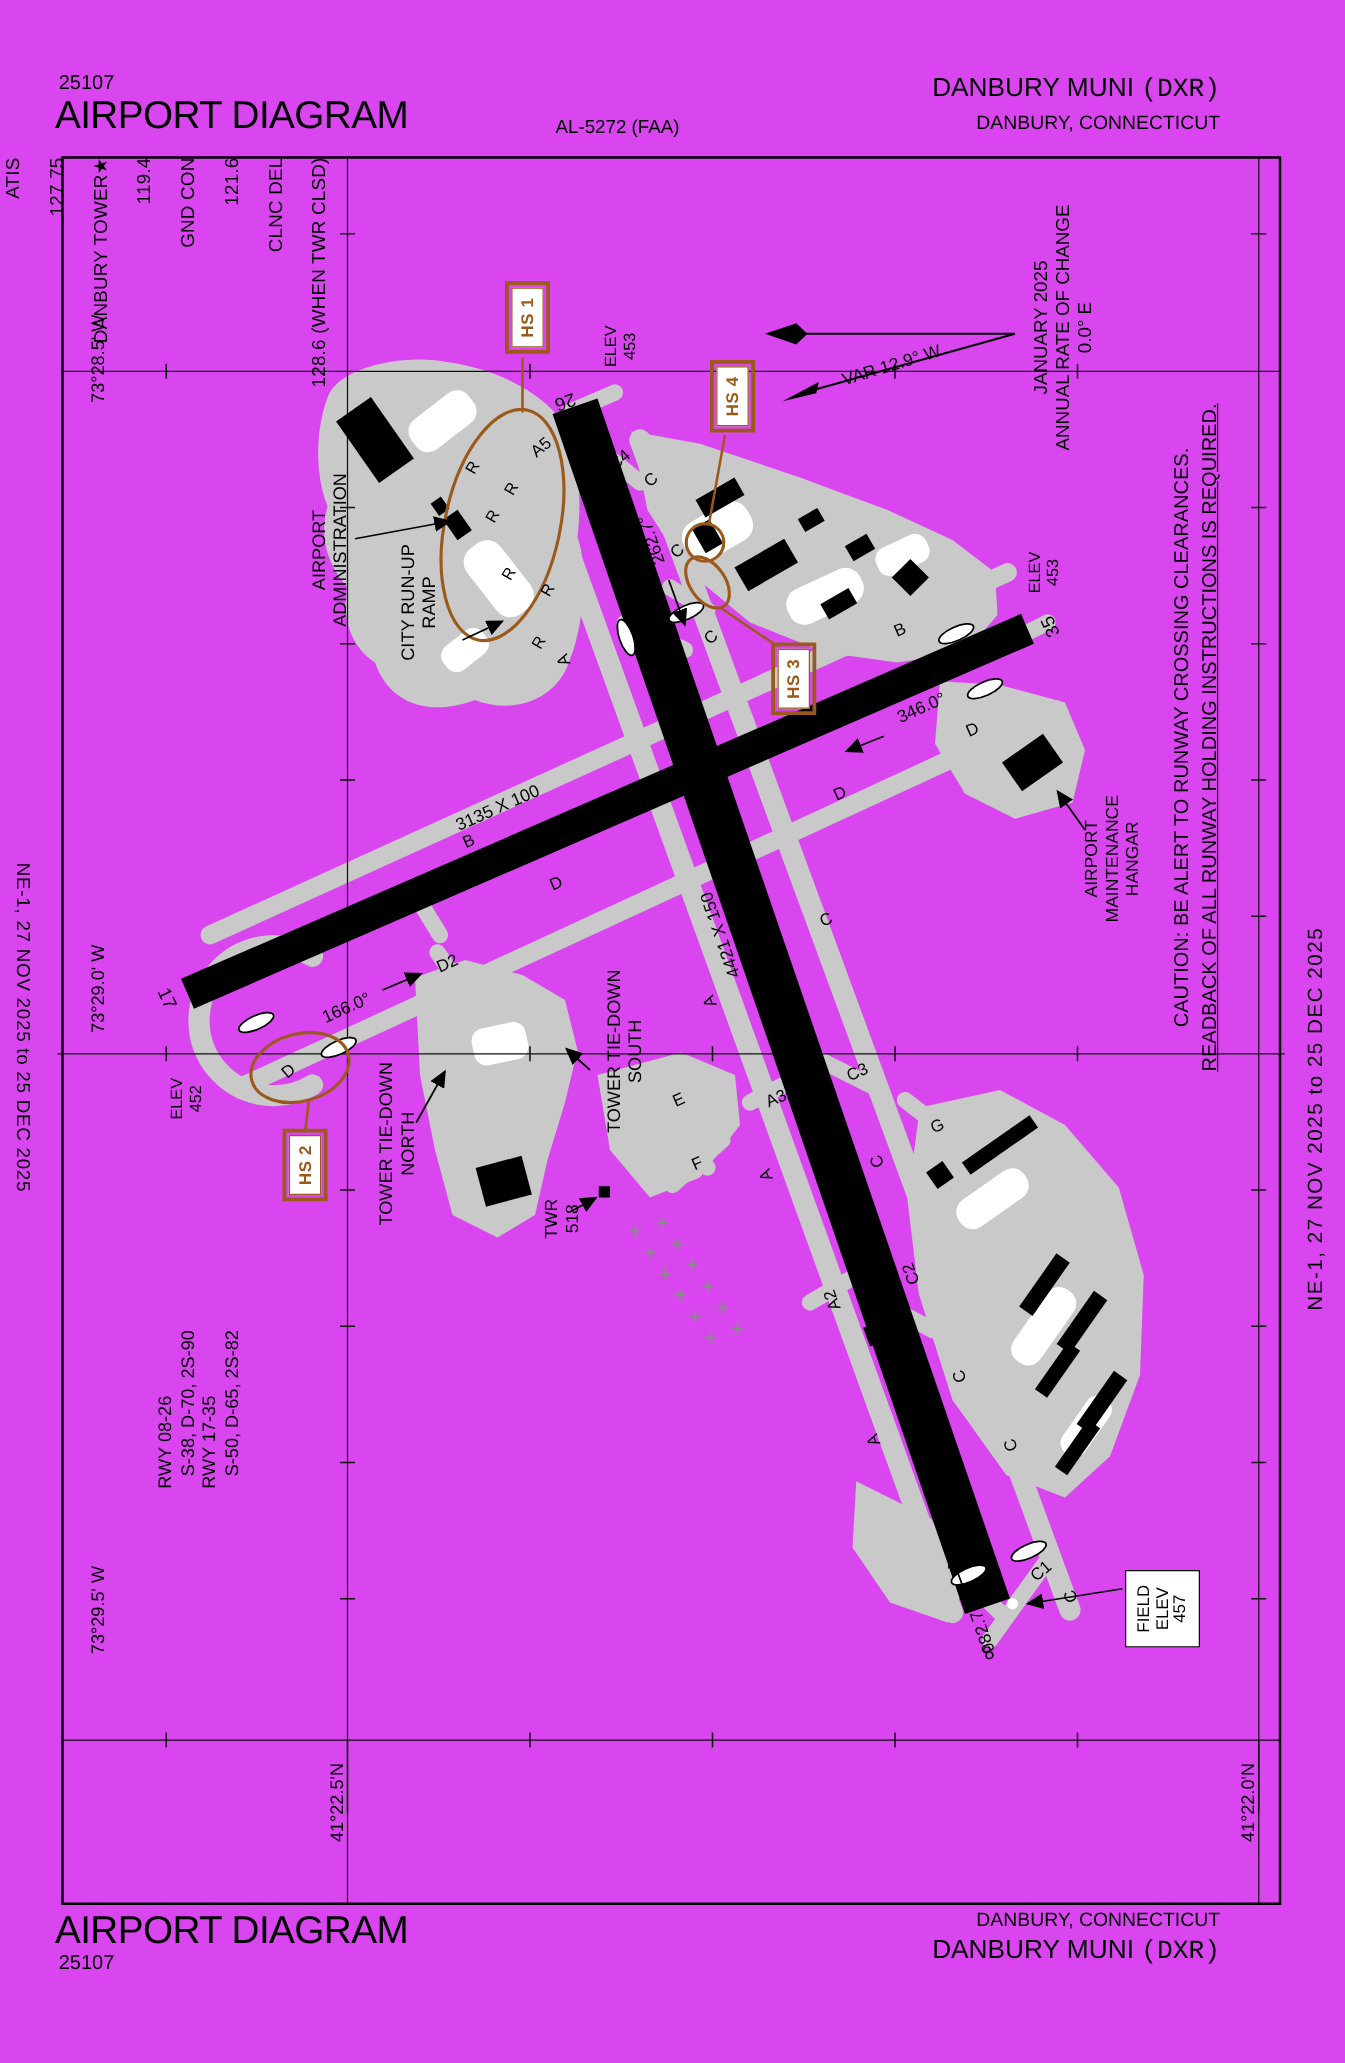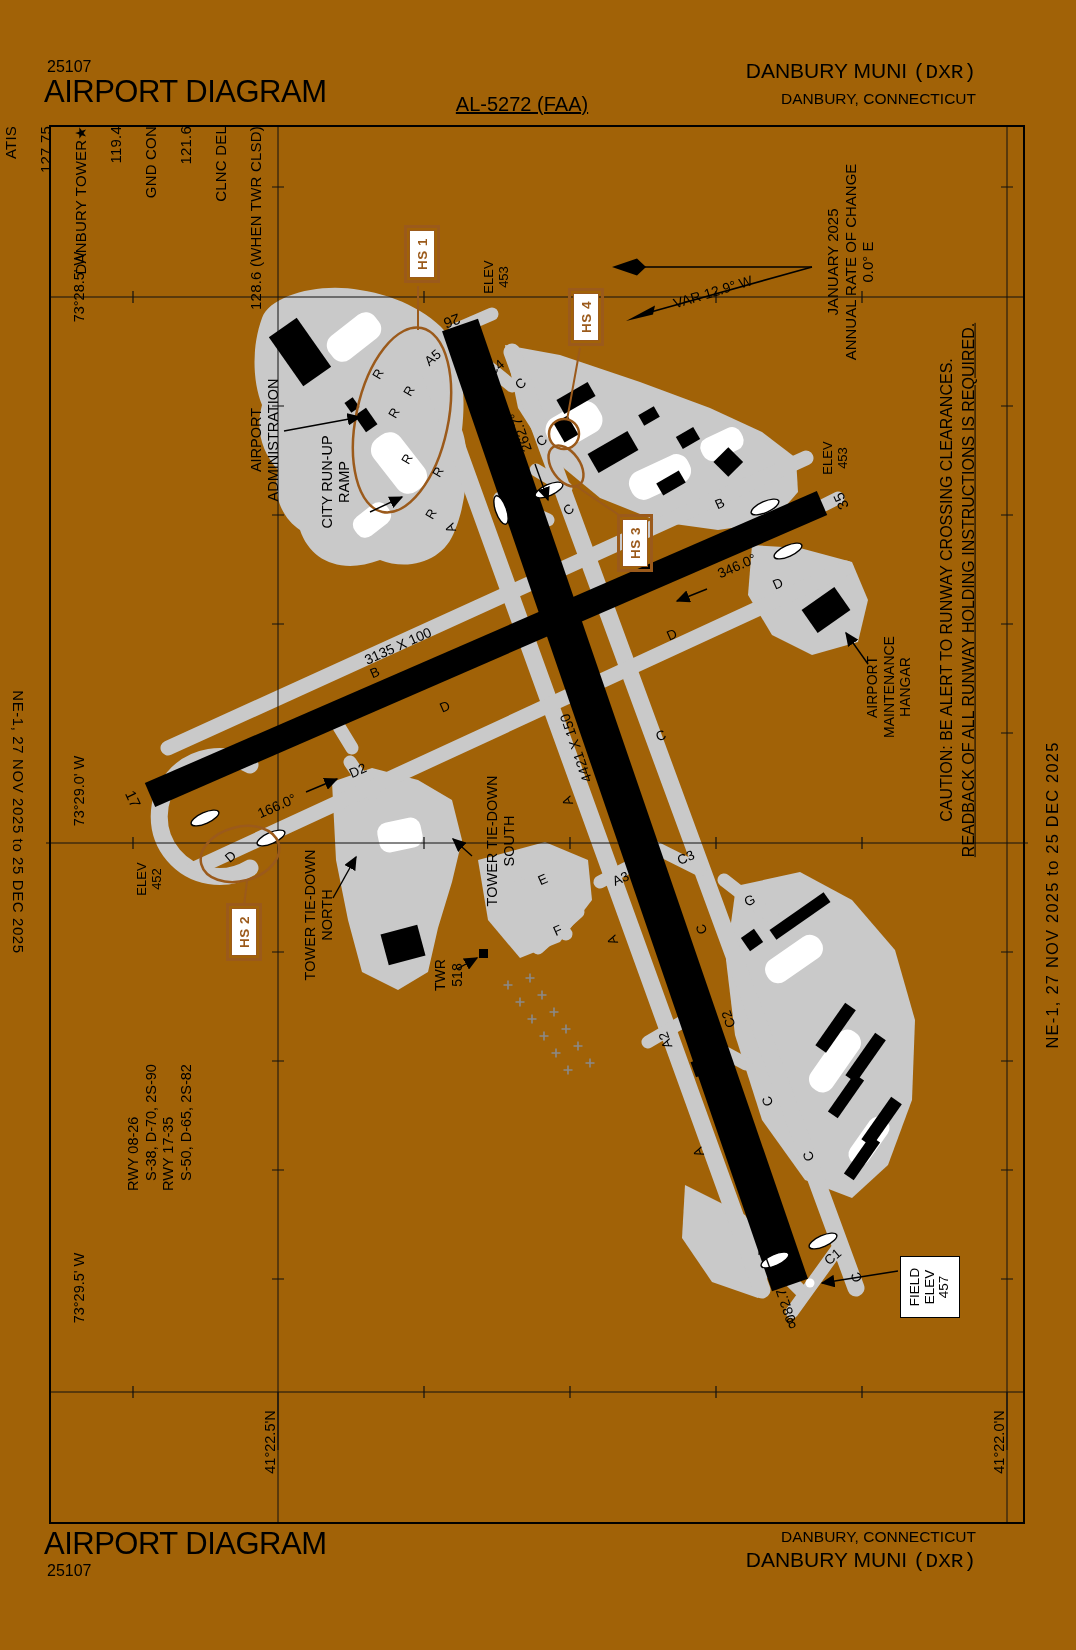--- a/index.html
+++ b/index.html
@@ -1,26 +1,26 @@
 <!DOCTYPE html>
 <html style="--brown: #9B5A1B;"><head>
 <meta charset="utf-8">
 <style>
   html,body{margin:0;padding:0;background:#fff;}
-  .page{position:relative;width:1076px;height:1650px;background:#a16207;overflow:hidden;
+  .page{position:relative;width:1076px;height:1650px;background:#d946ef;overflow:hidden;
         font-family:"Liberation Sans","DejaVu Sans",sans-serif;color:#000;}
   svg{position:absolute;left:0;top:0;}
   .abs{position:absolute;}
   .lbl{position:absolute;white-space:pre-line;text-align:center;line-height:1.18;
        font-family:"Liberation Sans","DejaVu Sans",sans-serif;color:#000;}
   .rot-90{transform:translate(-50%,-50%) rotate(-90deg);}
   .rot90{transform:translate(-50%,-50%) rotate(90deg);}
   .hdr-num{left:47px;top:58px;font-size:16px;}
   .hdr-title{left:44px;top:74px;font-size:31px;letter-spacing:-0.5px;}
-  .hdr-al{left:522px;top:93px;font-size:20px;transform:translateX(-50%);text-decoration:underline;}
+  .hdr-al{left:494px;top:93px;font-size:15px;transform:translateX(-50%);}
   .hdr-airport{right:100px;top:59px;font-size:21px;text-align:right;}
   .hdr-city{right:100px;top:90px;font-size:15.5px;text-align:right;}
   .ftr-title{left:44px;top:1526px;font-size:31px;letter-spacing:-0.5px;}
   .ftr-num{left:47px;top:1562px;font-size:16px;}
   .ftr-city{right:100px;top:1528px;font-size:15.5px;text-align:right;}
   .ftr-airport{right:100px;top:1548px;font-size:21px;text-align:right;}
   .serif{font-family:Liberation Mono, monospace;}
   .comm{left:133px;top:230px;width:208px;line-height:17.5px;font-size:15px;text-align:right;}
   .comm div{letter-spacing:0.2px;}
   .edge-note{font-size:15px;letter-spacing:0.6px;white-space:nowrap;}

